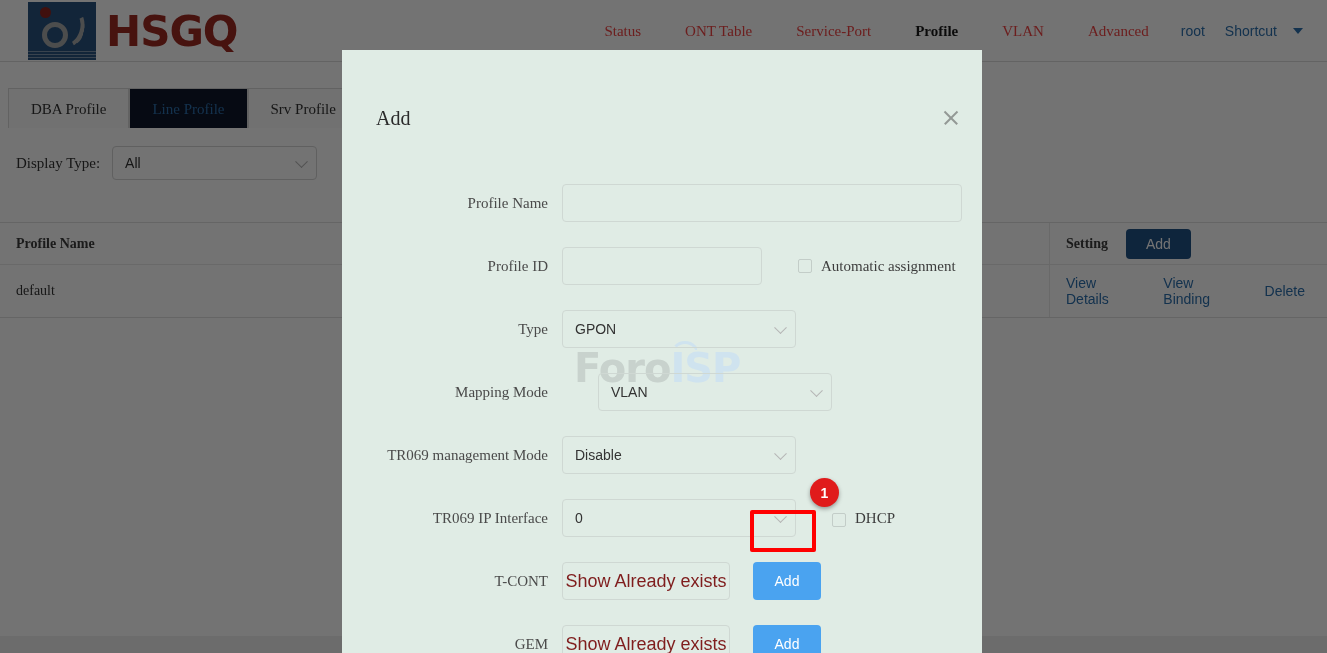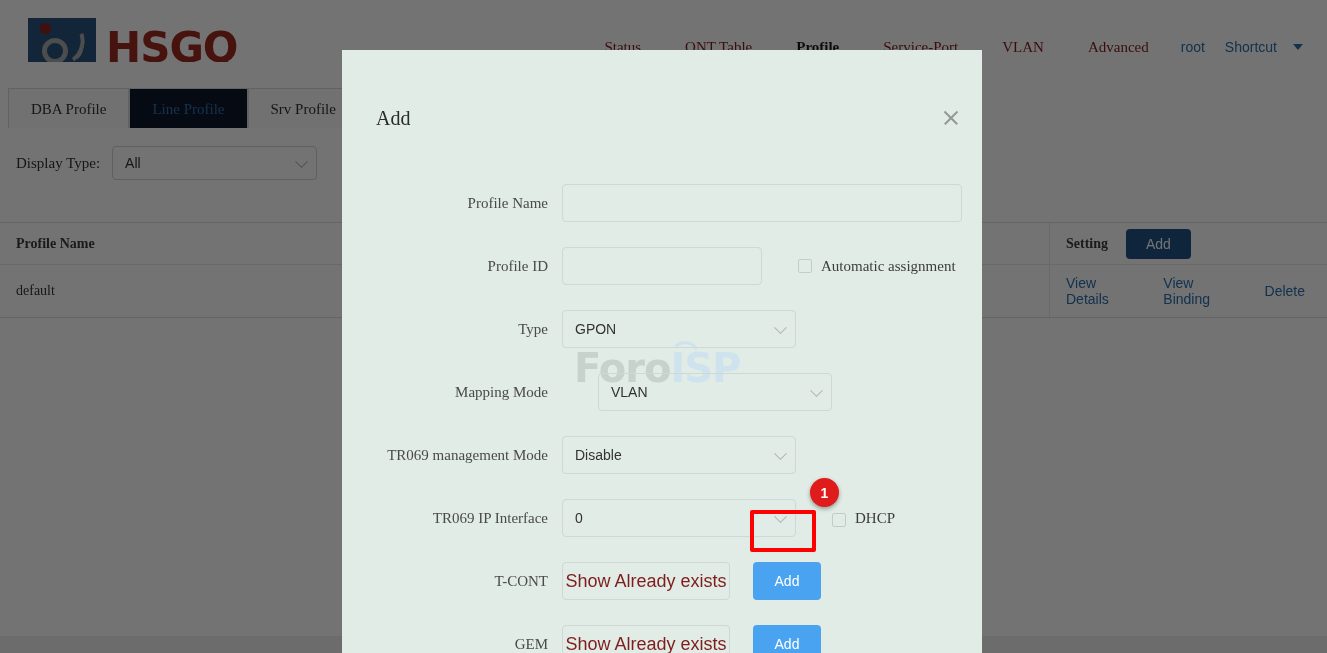--- a/index.html
+++ b/index.html
@@ -12,21 +12,21 @@
 
   
   #page-root {
     position: absolute; inset: 0;
     width: 1327px; height: 653px;
     background: #ffffff;
   }
 
   
   .topbar {
-    position: absolute; left: 0; top: 16px;
+    position: absolute; left: 0; top: 0;
     width: 1327px; height: 62px;
     background: #ffffff;
     border-bottom: 1px solid #dcdcdc;
   }
   .logo-wrap {
     position: absolute; left: 28px; top: 0px;
     display: flex; align-items: center; height: 62px;
   }
   .logo-mark {
     position: relative;
@@ -77,21 +77,21 @@
   }
 
   .nav {
     position: absolute; right: 0; top: 0;
     height: 62px;
     display: flex; align-items: center;
     padding-right: 14px;
   }
   .nav-item {
     font-size: 15px;
-    color: #7f1d1d;
+    color: #ef4444;
     padding: 0 22px;
     line-height: 62px;
     cursor: pointer;
     white-space: nowrap;
   }
   .nav-item.active { color: #1a1a1a; font-weight: bold; }
   .nav-link {
     font-family: "Liberation Sans", sans-serif;
     font-size: 14px;
     color: #2c6fad;
@@ -376,22 +376,22 @@
         <div class="swirl-a"></div>
         <div class="dot"></div>
         <div class="lines"></div>
       </div>
       <div class="logo-text">HSGQ</div>
     </div>
 
     <div class="nav">
       <div class="nav-item">Status</div>
       <div class="nav-item">ONT Table</div>
+      <div class="nav-item">Service-Port</div>
       <div class="nav-item active">Profile</div>
-      <div class="nav-item">Service-Port</div>
       <div class="nav-item">VLAN</div>
       <div class="nav-item">Advanced</div>
       <div class="nav-link">root</div>
       <div class="nav-link">Shortcut</div>
       <span class="nav-caret"></span>
     </div>
   </div>
 
   <div class="tabs">
     <div class="tab">DBA Profile</div>

